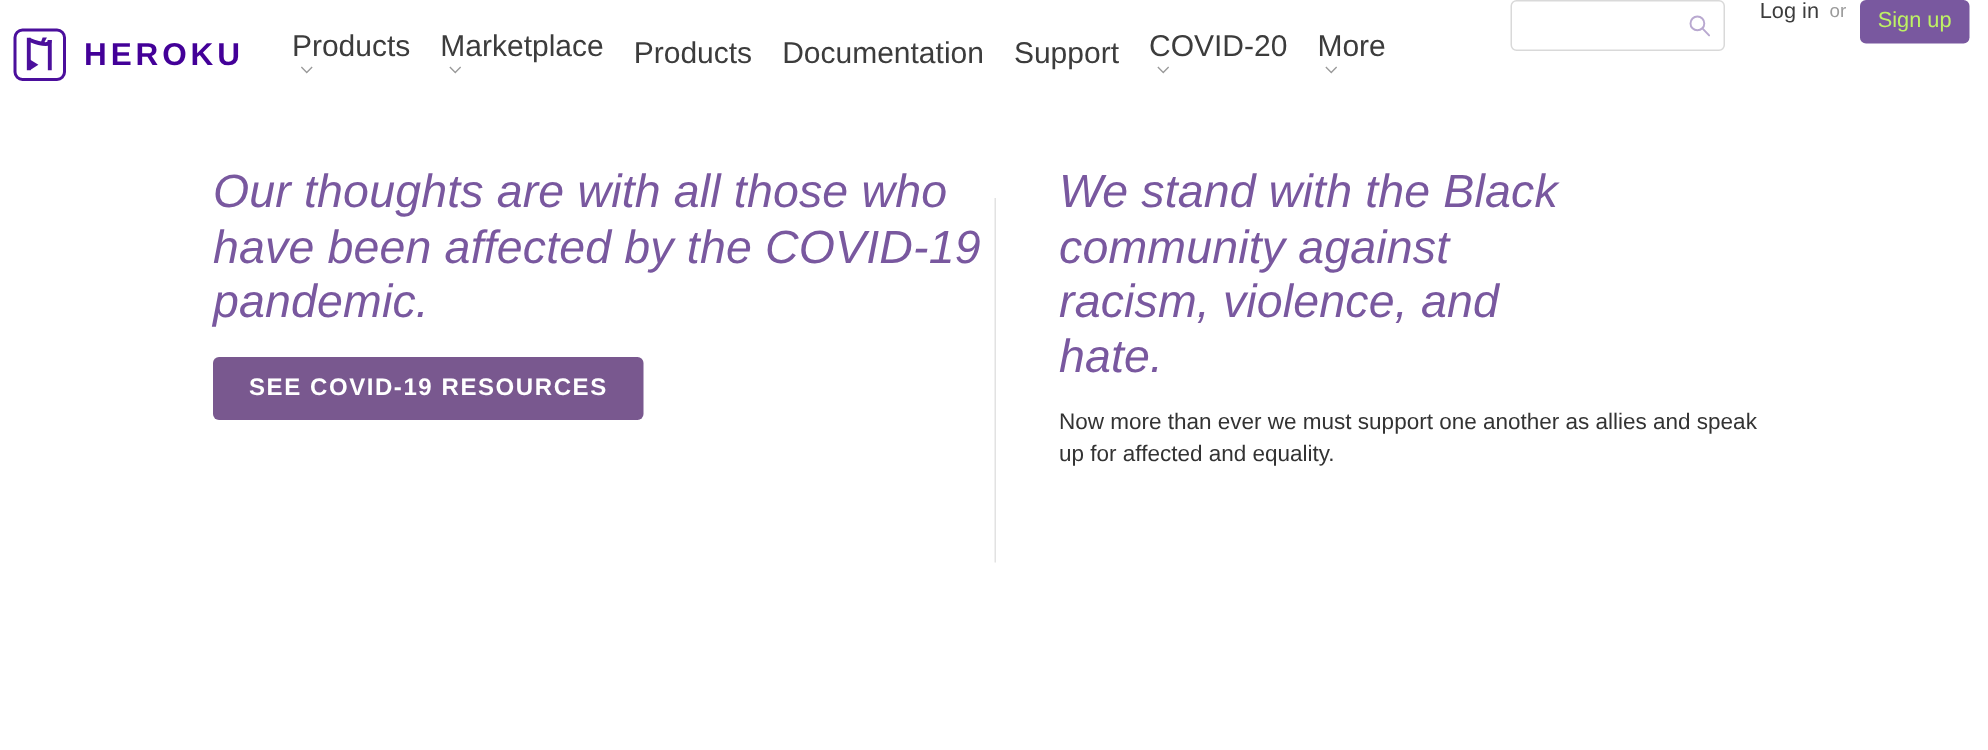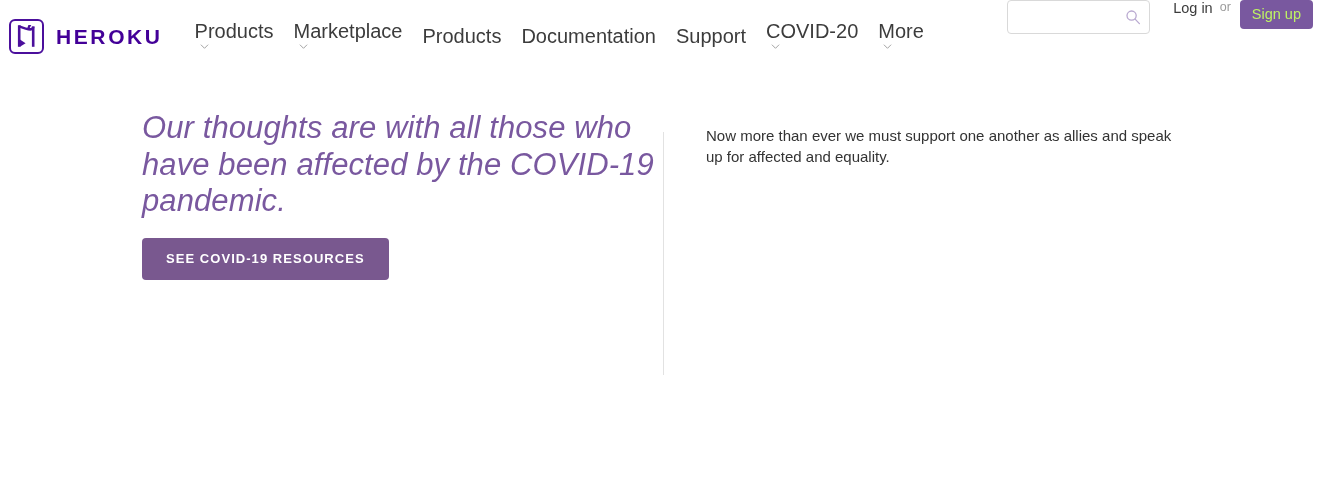--- a/index.html
+++ b/index.html
@@ -196,21 +196,21 @@
 
   .cta {
     display: inline-block;
     margin-top: 18px;
     background: #79588f;
     color: #ffffff;
     border: none;
     border-radius: 4px;
     height: 42px;
     padding: 0 24px;
-    font-size: 13px;
+    font-size: 16px;
     font-weight: bold;
     letter-spacing: 1.05px;
     text-transform: uppercase;
     font-family: "Liberation Sans", sans-serif;
     cursor: pointer;
     white-space: nowrap;
     line-height: 42px;
   }
   .cta-right { margin-top: 19px; }
 </style>
@@ -310,18 +310,19 @@
   <div class="banners">
 
     <div class="divider"></div>
 
     <div class="col col-left">
       <h2 class="headline">Our thoughts are with all those who have been affected by the COVID-19 pandemic.</h2>
       <button class="cta">See COVID-19 Resources</button>
     </div>
 
     <div class="col col-right">
+      <h2 class="headline">We stand with the Black community against racism, violence, and hate.</h2>
       <p class="subtext">Now more than ever we must support one another as allies and speak up for affected and equality.</p>
     </div>
 
   </div>
 
 </div>
 
 </body></html>

